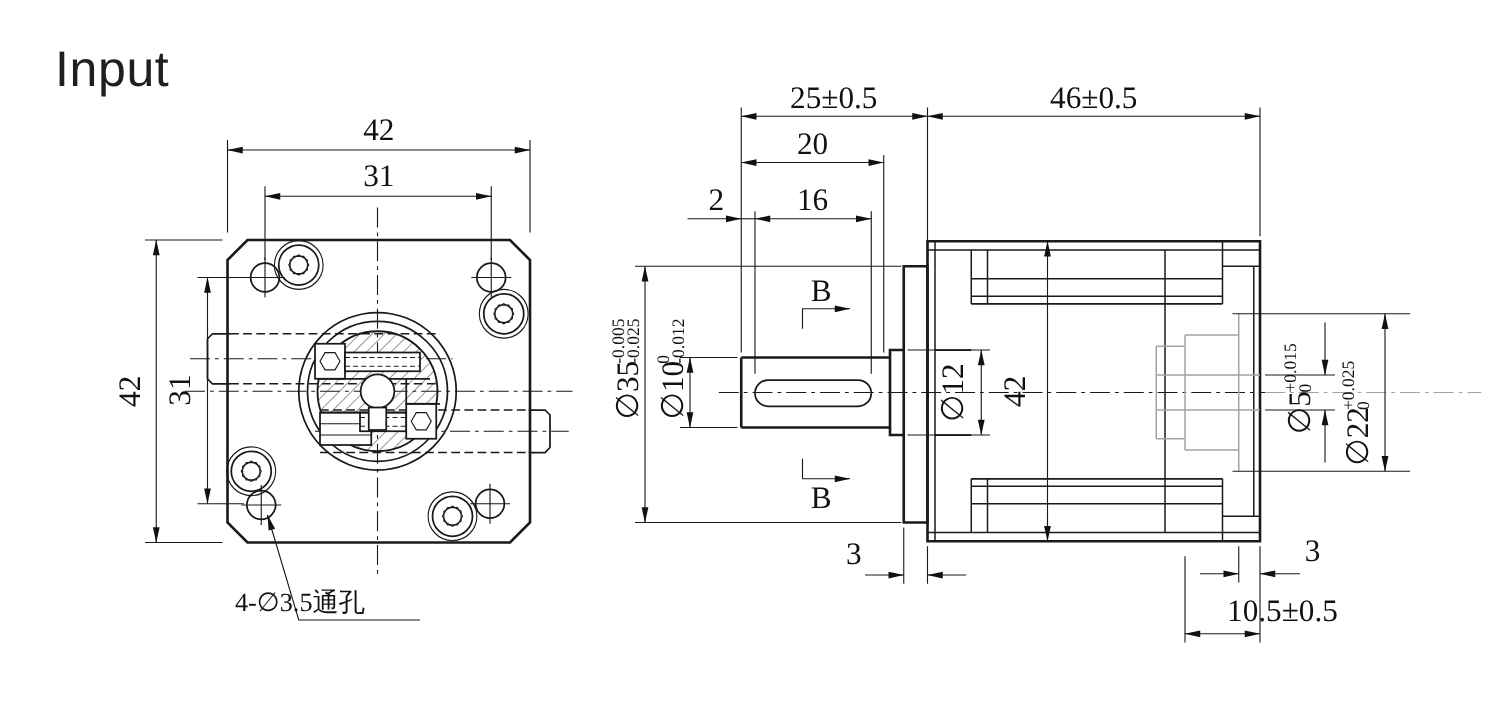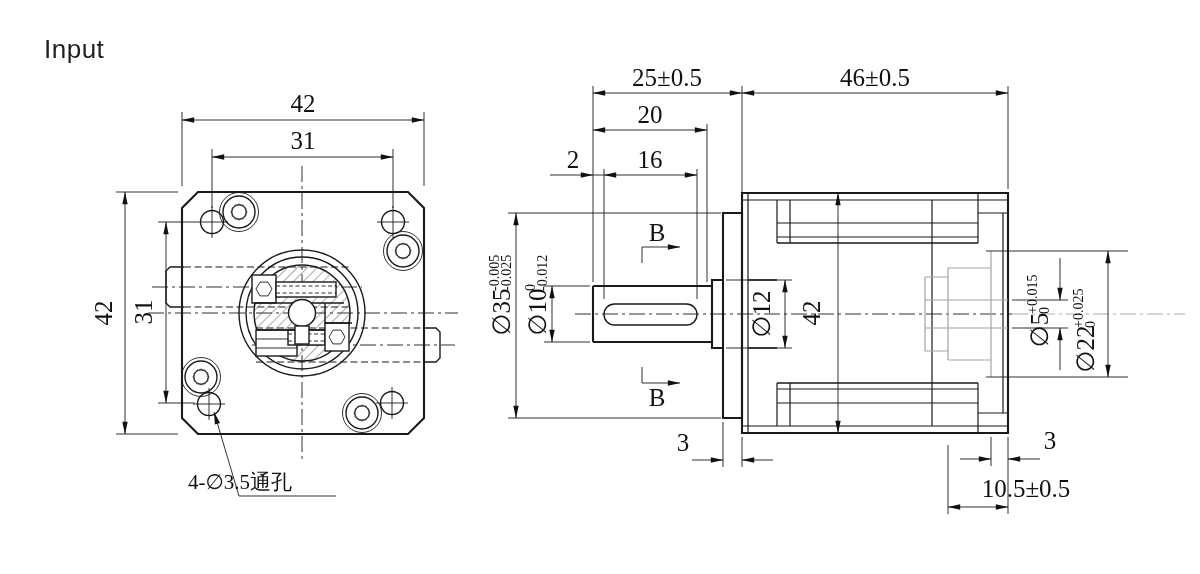--- a/index.html
+++ b/index.html
@@ -1,18 +1,18 @@
 <!DOCTYPE html>
 <html><head>
 <meta charset="utf-8">
 <style>
   html,body{margin:0;padding:0;background:#fff;}
   #stage{position:relative;width:1200px;height:574px;background:#fff;overflow:hidden;
          font-family:"Liberation Sans",sans-serif;}
-  #title{position:absolute;left:44px;top:34px;font-size:26px;font-weight:500;color:#1f1f1f;
+  #title{position:absolute;left:44px;top:34px;font-size:40px;font-weight:500;color:#1f1f1f;
          letter-spacing:0.5px;}
   svg{position:absolute;left:0;top:0;}
   .s2{stroke:#1a1a1a;stroke-width:2.1;fill:none;}
   .s1{stroke:#1a1a1a;stroke-width:1.4;fill:none;}
   .m {stroke:#1a1a1a;stroke-width:1.2;fill:none;}
   .t {stroke:#1a1a1a;stroke-width:0.9;fill:none;}
   .cl{stroke:#1a1a1a;stroke-width:0.9;fill:none;stroke-dasharray:16 4 3 4;}
   .hd{stroke:#1a1a1a;stroke-width:1.05;fill:none;stroke-dasharray:7 3.5;}
   .ph{stroke:#a3a3a3;stroke-width:1.2;fill:none;}
   .phc{stroke:#a3a3a3;stroke-width:0.9;fill:none;stroke-dasharray:16 4 3 4;}

